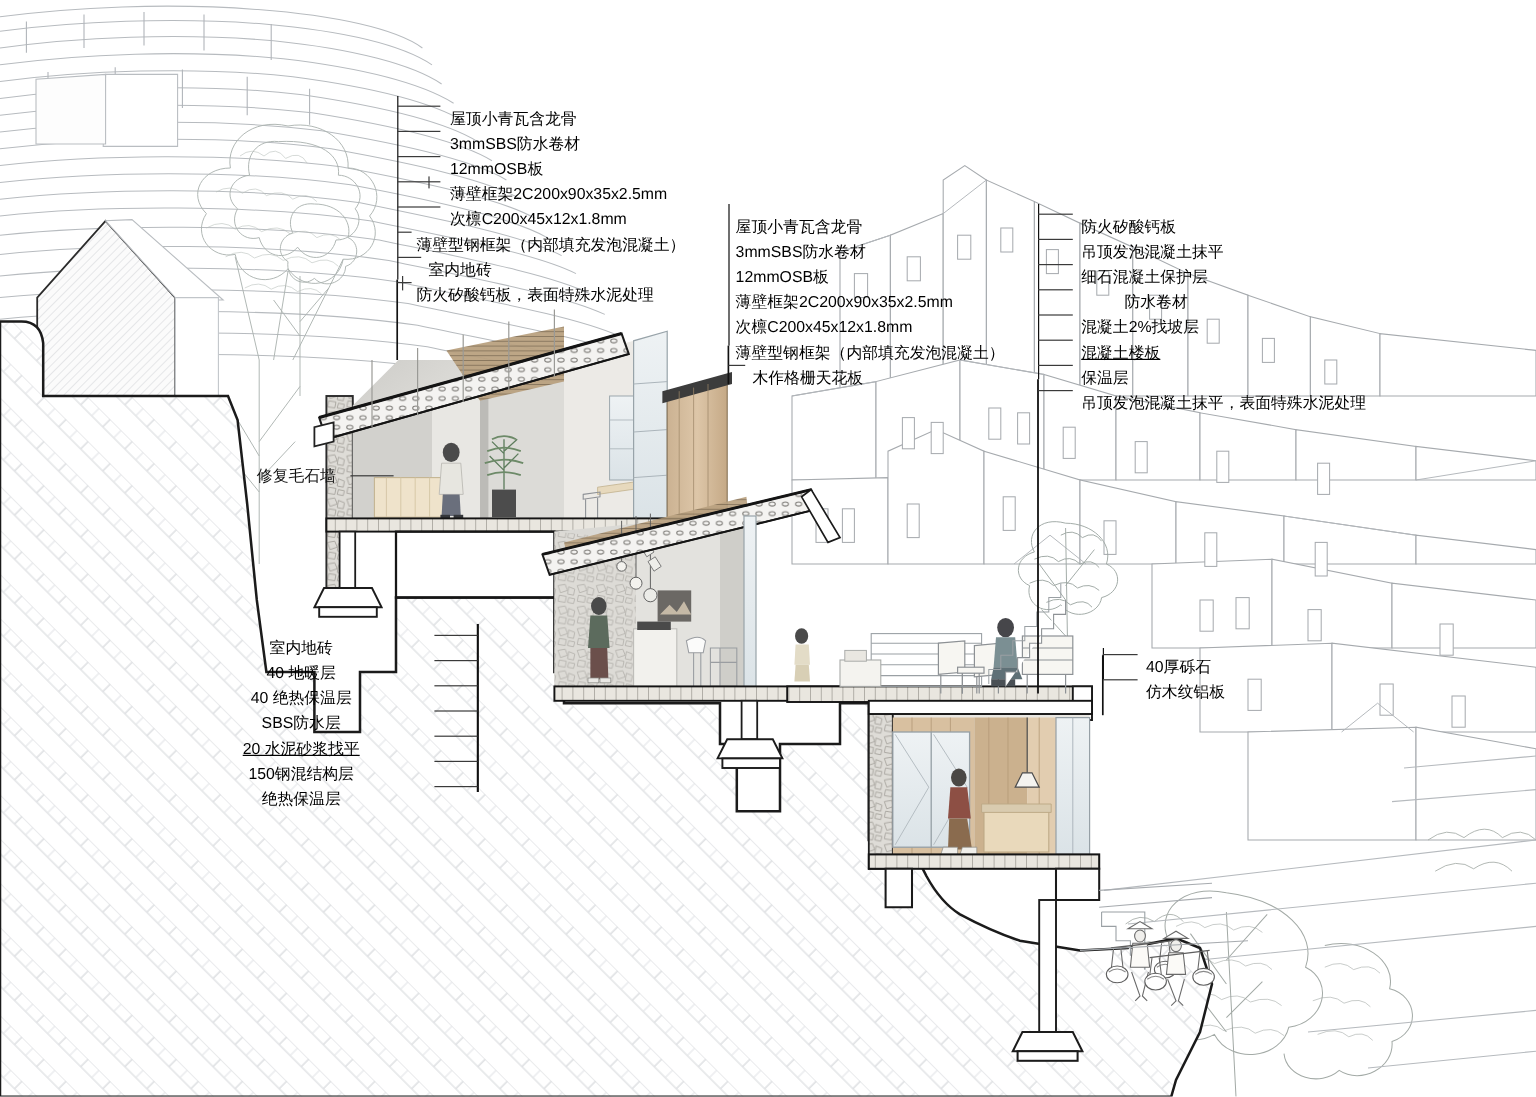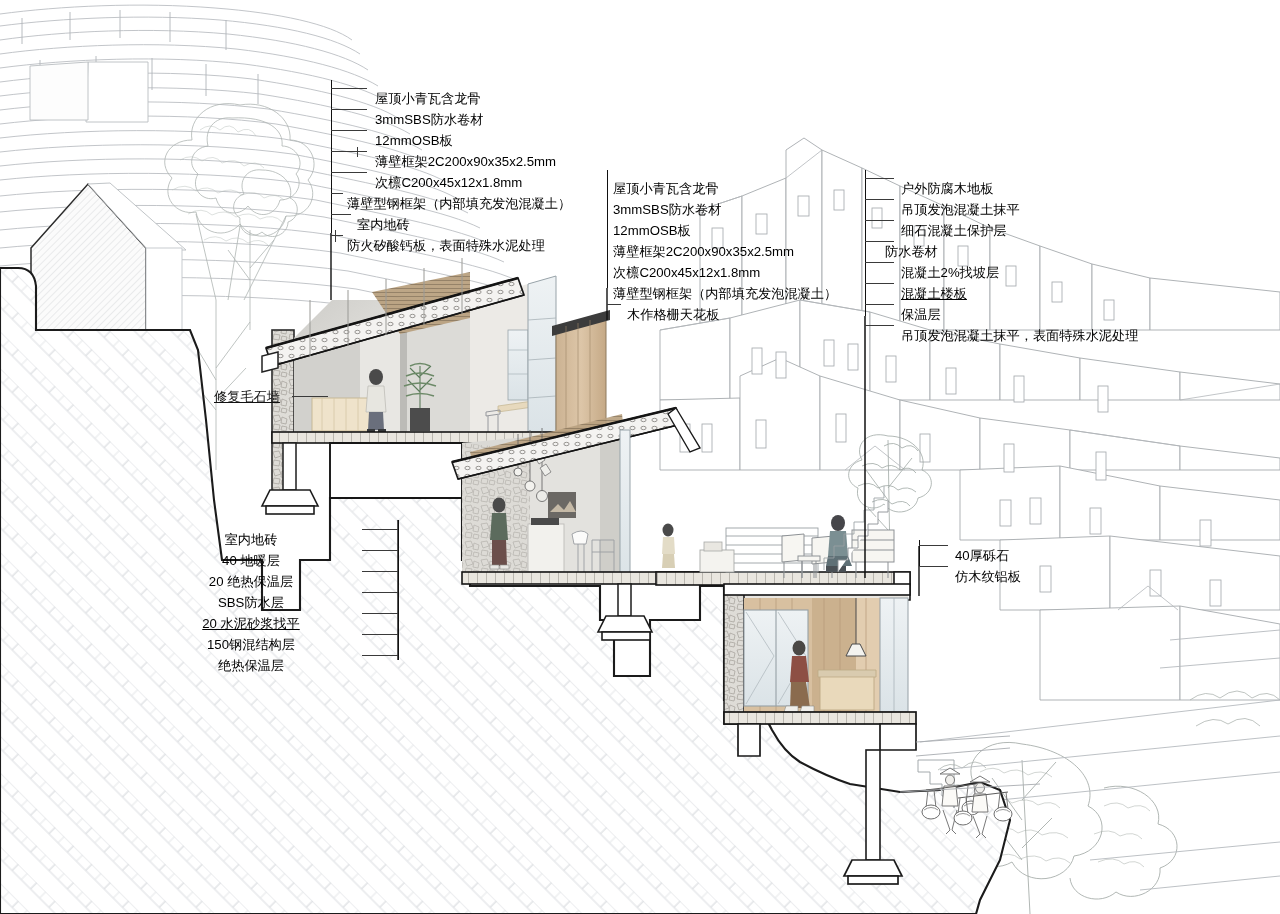--- a/index.html
+++ b/index.html
@@ -644,33 +644,33 @@
       <span class="lead" style="width:14px;"></span>
       <span class="txt" style="left:20px;">木作格栅天花板</span>
     </div>
   </div>
 
   <div class="anno" style="left:865px;top:170px;">
     <div class="spine" style="height:146px;"></div>
 
     <div class="anno-row" style="top:9px;">
       <span class="lead" style="width:29px;"></span>
-      <span class="txt" style="left:36px;">户外防腐木地板</span>
+      <span class="txt" style="left:36px;">防火矽酸钙板</span>
     </div>
     <div class="anno-row" style="top:30px;">
       <span class="lead" style="width:29px;"></span>
       <span class="txt" style="left:36px;">吊顶发泡混凝土抹平</span>
     </div>
     <div class="anno-row" style="top:51px;">
       <span class="lead" style="width:29px;"></span>
       <span class="txt" style="left:36px;">细石混凝土保护层</span>
     </div>
     <div class="anno-row" style="top:72px;">
       <span class="lead" style="width:29px;"></span>
-      <span class="txt" style="left:20px;">防水卷材</span>
+      <span class="txt" style="left:36px;padding-left:36px;">防水卷材</span>
     </div>
     <div class="anno-row" style="top:93px;">
       <span class="lead" style="width:29px;"></span>
       <span class="txt" style="left:36px;">混凝土2%找坡层</span>
     </div>
     <div class="anno-row" style="top:114px;">
       <span class="lead" style="width:29px;"></span>
       <span class="txt" style="left:36px;text-decoration:underline;">混凝土楼板</span>
     </div>
     <div class="anno-row" style="top:135px;">
@@ -689,21 +689,21 @@
     <div class="anno-row" style="top:10px;">
       <span class="lead" style="left:-36px;width:36px;"></span>
       <span class="txt" style="left:-250px;width:206px;">室内地砖</span>
     </div>
     <div class="anno-row" style="top:31px;">
       <span class="lead" style="left:-36px;width:36px;"></span>
       <span class="txt" style="left:-250px;width:206px;">40 地暖层</span>
     </div>
     <div class="anno-row" style="top:52px;">
       <span class="lead" style="left:-36px;width:36px;"></span>
-      <span class="txt" style="left:-250px;width:206px;">20 绝热保温层</span>
+      <span class="txt" style="left:-250px;width:206px;">40 绝热保温层</span>
     </div>
     <div class="anno-row" style="top:73px;">
       <span class="lead" style="left:-36px;width:36px;"></span>
       <span class="txt" style="left:-250px;width:206px;">SBS防水层</span>
     </div>
     <div class="anno-row" style="top:94px;">
       <span class="lead" style="left:-36px;width:36px;"></span>
       <span class="txt" style="left:-250px;width:206px;text-decoration:underline;">20 水泥砂浆找平</span>
     </div>
     <div class="anno-row" style="top:115px;">
@@ -722,17 +722,17 @@
       <span class="lead" style="width:29px;"></span>
       <span class="txt" style="left:36px;text-align:center;">40厚砾石</span>
     </div>
     <div class="anno-row" style="top:27px;">
       <span class="lead" style="width:29px;"></span>
       <span class="txt" style="left:36px;">仿木纹铝板</span>
     </div>
   </div>
 
   <div style="position:absolute;left:214px;top:388px;">
-    <span class="simple-label" style="left:0;top:0;text-decoration:underline;">修复毛石墙</span>
+    <span class="simple-label" style="left:0;top:0;">修复毛石墙</span>
     <span class="simple-lead" style="left:78px;top:8px;width:36px;"></span>
   </div>
 
 </div>
 
 </body></html>

